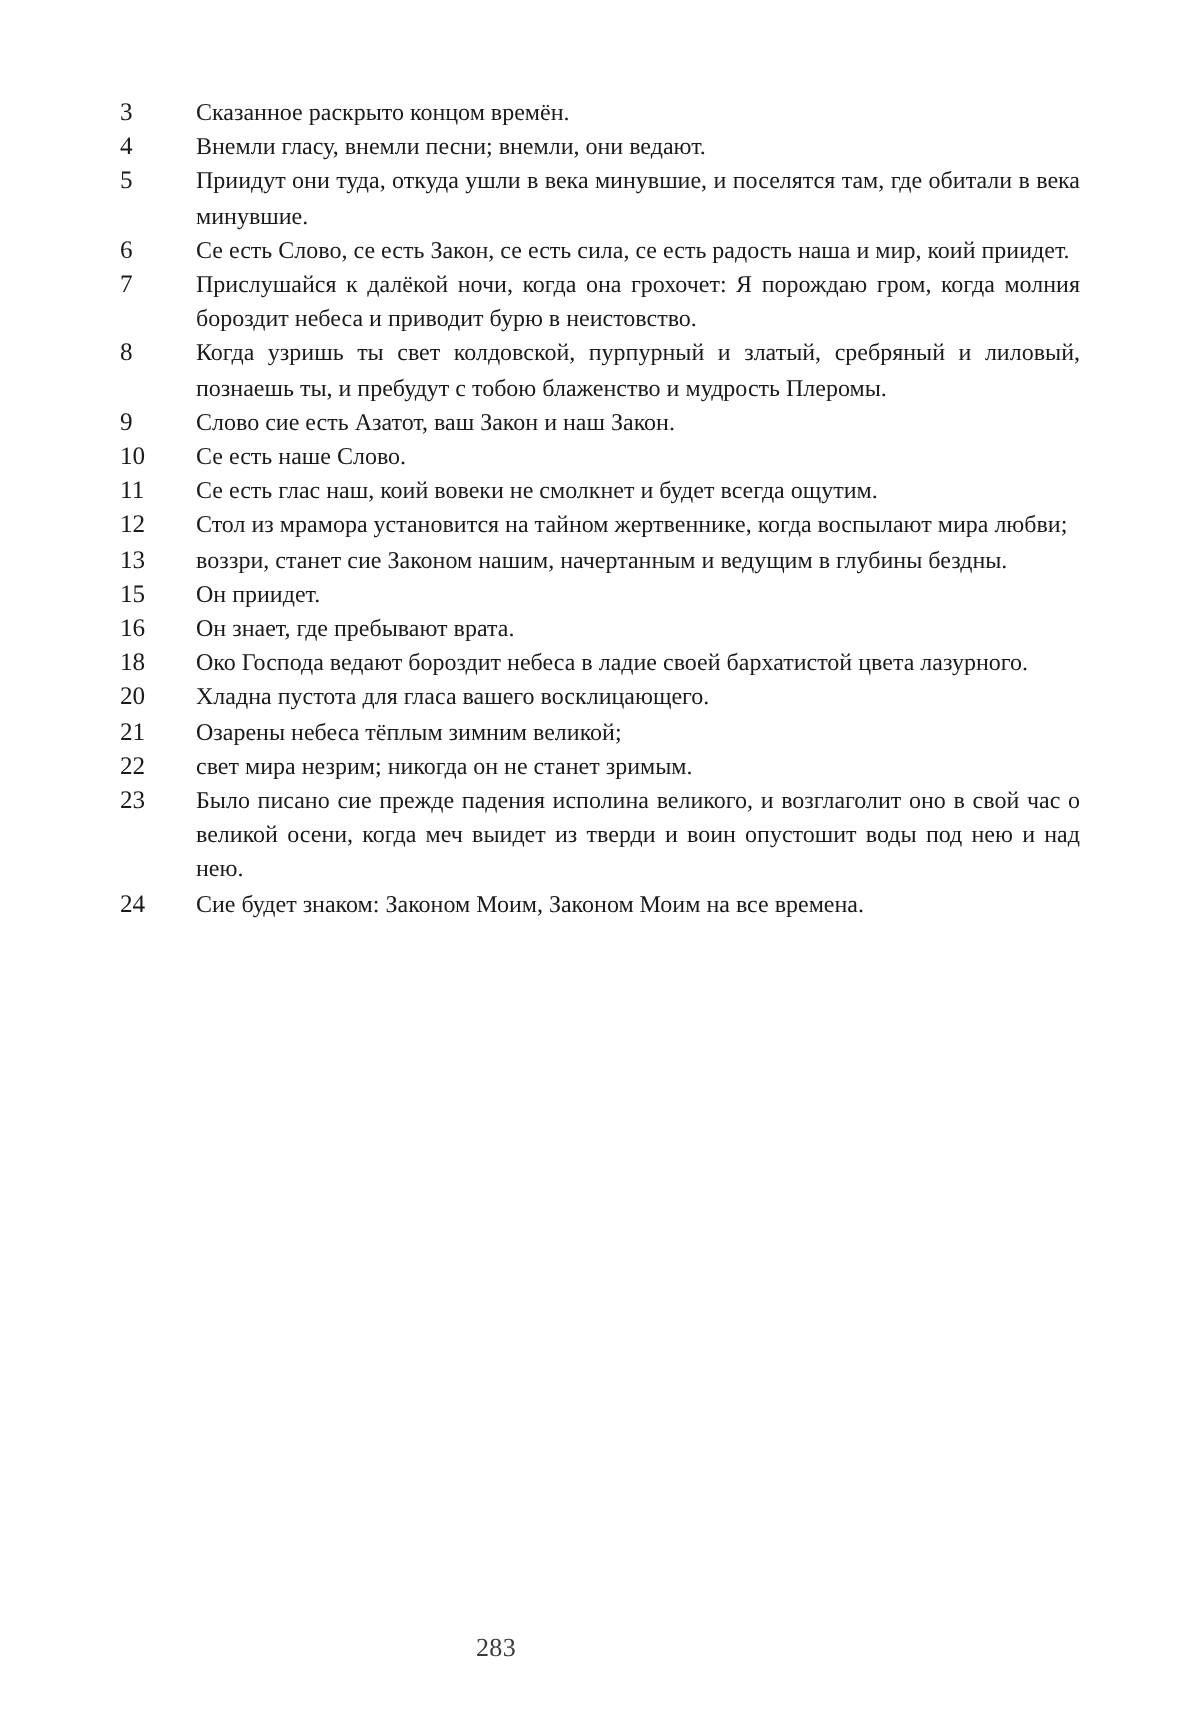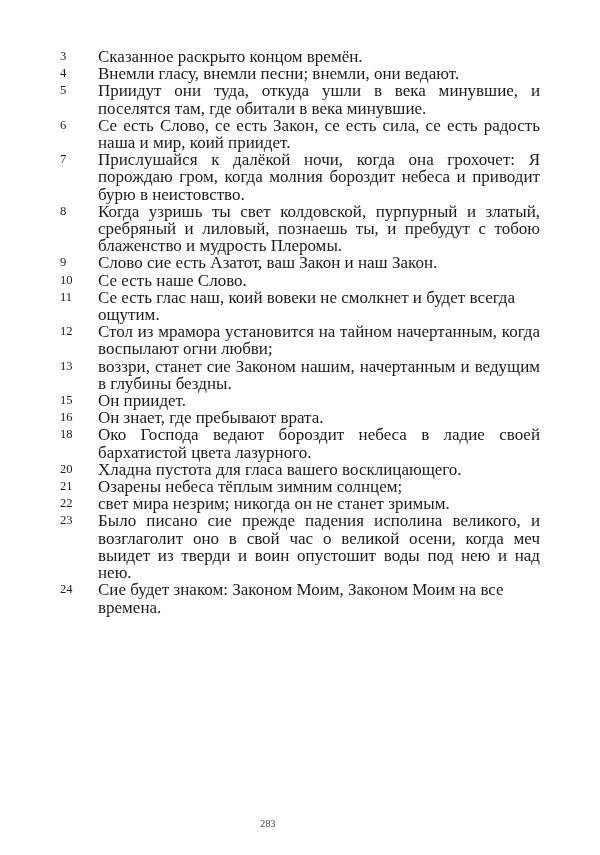--- a/index.html
+++ b/index.html
@@ -43,44 +43,43 @@
     width: 38px;
     font-size: 12.6px;
     line-height: 17.2px;
     text-align: left;
     color: #1a1a1a;
     -webkit-font-smoothing: antialiased;
   }
 
   .verse-text {
     flex: 1 1 auto;
-    font-size: 17px;
+    font-size: 12px;
     line-height: 17.2px;
     text-align: justify;
     text-justify: inter-word;
     color: #1a1a1a;
     hyphens: manual;
     word-spacing: 0px;
   }
 
   .verse-text.single {
     text-align: left;
   }
 
   .page-number {
     position: absolute;
     left: 0;
     top: 818px;
     width: 496px;
     text-align: center;
-    font-size: 10px;
+    font-size: 13px;
     line-height: 12px;
     color: #3a3a3a;
     letter-spacing: 0.2px;
-    padding-left: 20px;
   }
 </style>
 </head>
 <body>
 
 <div class="page">
 
   <div class="text-block">
       <div class="verse">
         <div class="verse-number">3</div>
@@ -113,21 +112,21 @@
       <div class="verse">
         <div class="verse-number">10</div>
         <div class="verse-text single">Се есть наше Слово.</div>
       </div>
       <div class="verse">
         <div class="verse-number">11</div>
         <div class="verse-text single">Се есть глас наш, коий вовеки не смолкнет и будет всегда ощутим.</div>
       </div>
       <div class="verse">
         <div class="verse-number">12</div>
-        <div class="verse-text">Стол из мрамора установится на тайном начертанным, когда вос­пылают огни любви;</div>
+        <div class="verse-text">Стол из мрамора установится на тайном жертвеннике, когда вос­пылают мира любви;</div>
       </div>
       <div class="verse">
         <div class="verse-number">13</div>
         <div class="verse-text">воззри, станет сие Законом нашим, начертанным и ведущим в глу­бины бездны.</div>
       </div>
       <div class="verse">
         <div class="verse-number">15</div>
         <div class="verse-text single">Он приидет.</div>
       </div>
       <div class="verse">
@@ -137,21 +136,21 @@
       <div class="verse">
         <div class="verse-number">18</div>
         <div class="verse-text">Око Господа ведают бороздит небеса в ладие своей бархатистой цвета лазурного.</div>
       </div>
       <div class="verse">
         <div class="verse-number">20</div>
         <div class="verse-text single">Хладна пустота для гласа вашего восклицающего.</div>
       </div>
       <div class="verse">
         <div class="verse-number">21</div>
-        <div class="verse-text single">Озарены небеса тёплым зимним солнцем;</div>
+        <div class="verse-text single">Озарены небеса тёплым зимним великой;</div>
       </div>
       <div class="verse">
         <div class="verse-number">22</div>
         <div class="verse-text single">свет мира незрим; никогда он не станет зримым.</div>
       </div>
       <div class="verse">
         <div class="verse-number">23</div>
         <div class="verse-text">Было писано сие прежде падения исполина великого, и возглаголит оно в свой час о великой осени, когда меч выидет из тверди и воин опустошит воды под нею и над нею.</div>
       </div>
       <div class="verse">

